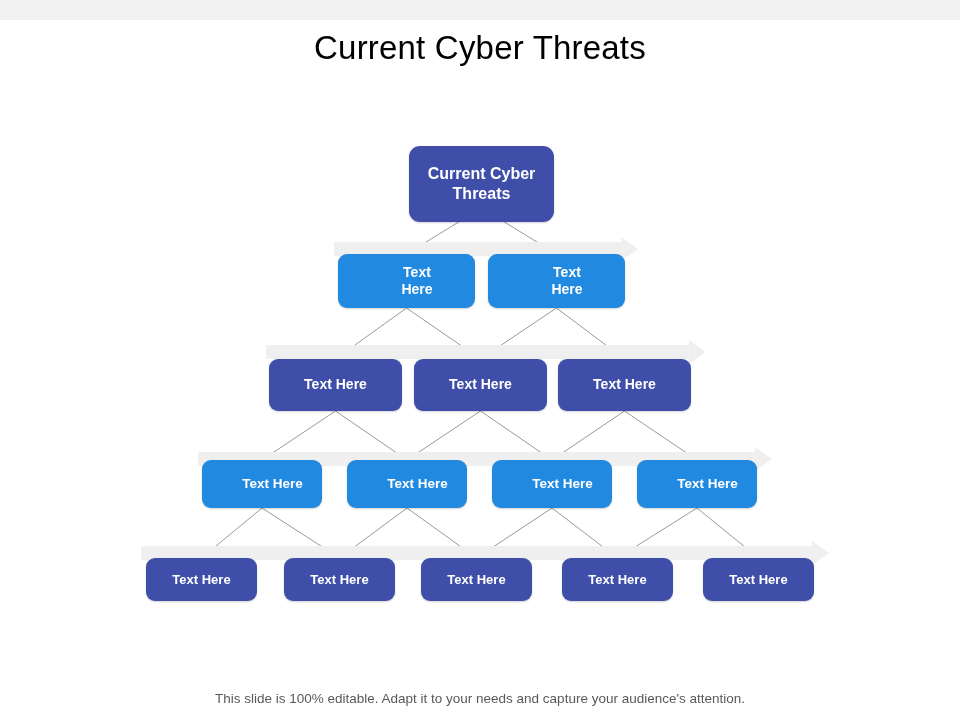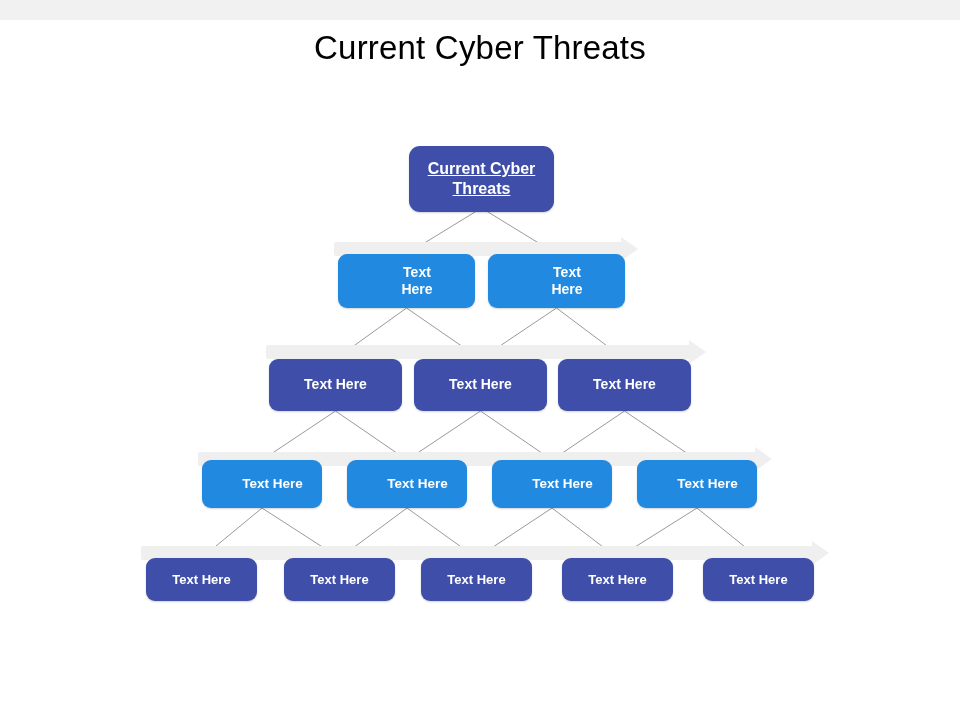--- a/index.html
+++ b/index.html
@@ -140,21 +140,21 @@
         <line x1="624.5" y1="391" x2="697" y2="440" stroke="#9a9a9a" stroke-width="1"></line>
         <line x1="262" y1="488" x2="201.5" y2="538" stroke="#9a9a9a" stroke-width="1"></line>
         <line x1="262" y1="488" x2="339.5" y2="538" stroke="#9a9a9a" stroke-width="1"></line>
         <line x1="407" y1="488" x2="339.5" y2="538" stroke="#9a9a9a" stroke-width="1"></line>
         <line x1="407" y1="488" x2="476.5" y2="538" stroke="#9a9a9a" stroke-width="1"></line>
         <line x1="552" y1="488" x2="476.5" y2="538" stroke="#9a9a9a" stroke-width="1"></line>
         <line x1="552" y1="488" x2="617.5" y2="538" stroke="#9a9a9a" stroke-width="1"></line>
         <line x1="697" y1="488" x2="617.5" y2="538" stroke="#9a9a9a" stroke-width="1"></line>
         <line x1="697" y1="488" x2="758.5" y2="538" stroke="#9a9a9a" stroke-width="1"></line>
       </svg>
-  <div class="node dark r1 root" style="left: 409px; top: 126px; width: 145px; height: 66px; background: rgb(63, 78, 168); text-decoration: underline;">Current Cyber
+  <div class="node dark r1 root" style="left: 409px; top: 126px; width: 145px; height: 76px; background: rgb(63, 78, 168);">Current Cyber
 Threats</div>
       <div class="arrow-bar" style="left: 334px; top: 222px; width: 288px; background: rgb(239, 239, 239);"></div>
       <div class="node light r2" style="left: 338px; top: 234px; width: 137px; height: 54px; background: rgb(33, 137, 224);">Text
 Here</div>
       <div class="node light r2" style="left: 488px; top: 234px; width: 137px; height: 54px; background: rgb(33, 137, 224);">Text
 Here</div>
       <div class="arrow-bar" style="left: 266px; top: 325px; width: 424px; background: rgb(239, 239, 239);"></div>
       <div class="node dark r3" style="left: 269px; top: 339px; width: 133px; height: 52px; background: rgb(63, 78, 168);">Text Here</div>
       <div class="node dark r3" style="left: 414px; top: 339px; width: 133px; height: 52px; background: rgb(63, 78, 168);">Text Here</div>
       <div class="node dark r3" style="left: 558px; top: 339px; width: 133px; height: 52px; background: rgb(63, 78, 168);">Text Here</div>
@@ -164,14 +164,15 @@
       <div class="node light r4" style="left: 492px; top: 440px; width: 120px; height: 48px; background: rgb(33, 137, 224);">Text Here</div>
       <div class="node light r4" style="left: 637px; top: 440px; width: 120px; height: 48px; background: rgb(33, 137, 224);">Text Here</div>
       <div class="arrow-bar" style="left: 141px; top: 526px; width: 672px; background: rgb(239, 239, 239);"></div>
       <div class="node dark r5" style="left: 146px; top: 538px; width: 111px; height: 43px; background: rgb(63, 78, 168);">Text Here</div>
       <div class="node dark r5" style="left: 284px; top: 538px; width: 111px; height: 43px; background: rgb(63, 78, 168);">Text Here</div>
       <div class="node dark r5" style="left: 421px; top: 538px; width: 111px; height: 43px; background: rgb(63, 78, 168);">Text Here</div>
       <div class="node dark r5" style="left: 562px; top: 538px; width: 111px; height: 43px; background: rgb(63, 78, 168);">Text Here</div>
       <div class="node dark r5" style="left: 703px; top: 538px; width: 111px; height: 43px; background: rgb(63, 78, 168);">Text Here</div>
     </div>
 
+  <div class="footer-note">This slide is 100% editable. Adapt it to your needs and capture your audience's attention.</div>
 
 </div>
 
 </body></html>

